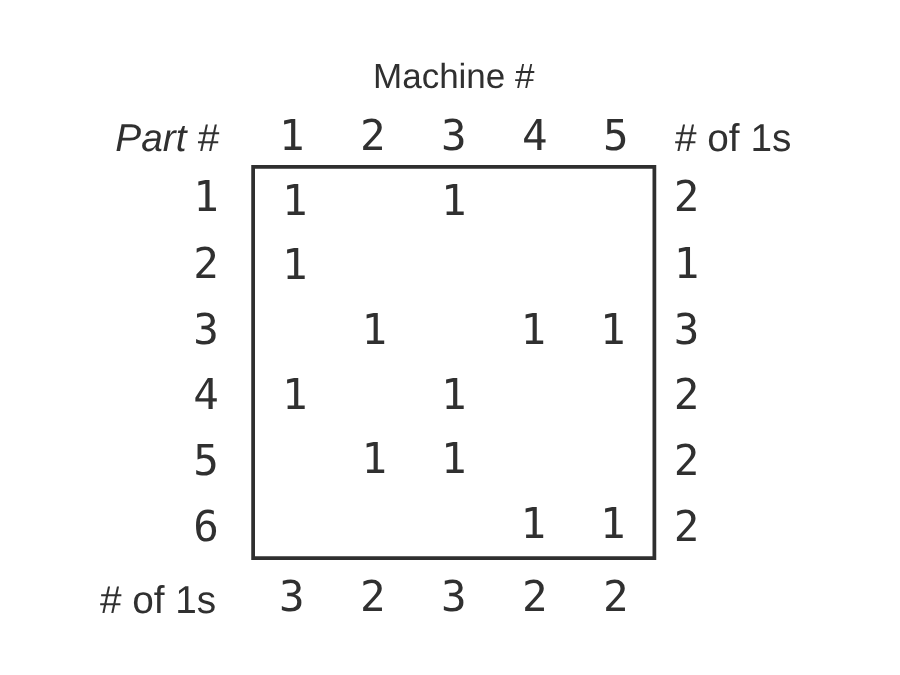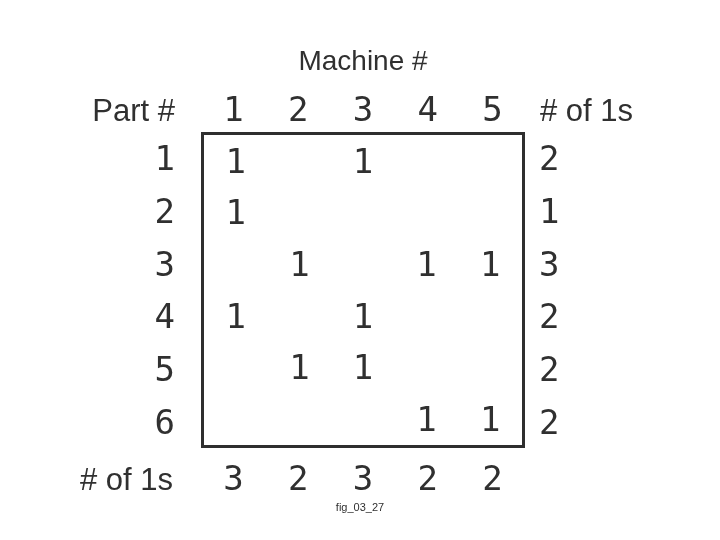--- a/index.html
+++ b/index.html
@@ -39,20 +39,21 @@
     line-height: 30px;
     color: #303030;
     white-space: nowrap;
   }
   .part-label {
     position: absolute;
     left: 78px;
     top: 95px;
     width: 97px;
     text-align: right;
+    font-style: italic;
   }
   .col-headers {
     position: absolute;
     left: 201px;
     top: 92px;
     width: 324px;
     height: 34px;
     display: flex;
   }
   .col-headers .cell {
@@ -222,15 +223,14 @@
   <div class="col-totals-label label"># of 1s</div>
 
   <div class="col-totals">
     <div class="cell digit">3</div>
     <div class="cell digit">2</div>
     <div class="cell digit">3</div>
     <div class="cell digit">2</div>
     <div class="cell digit">2</div>
   </div>
 
-  <div class="caption">fig_03_27</div>
 
 </div>
 
 </body></html>

